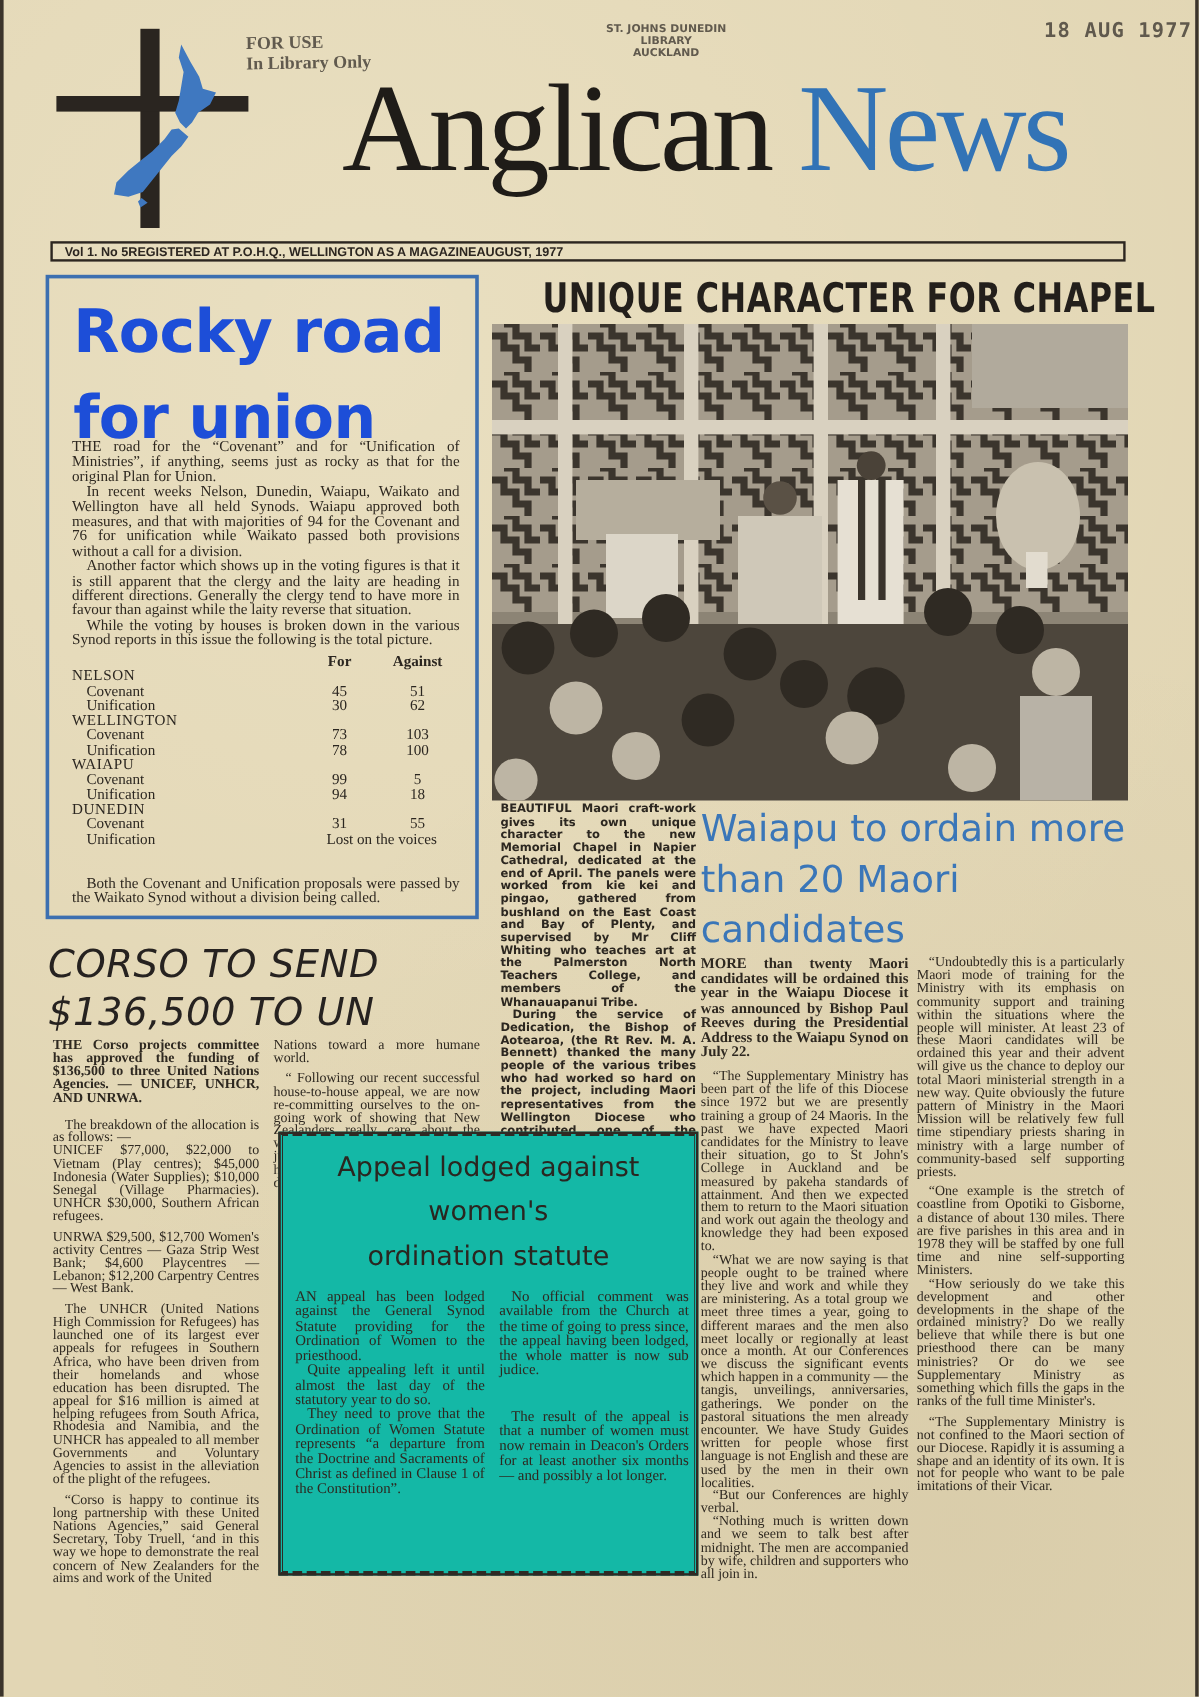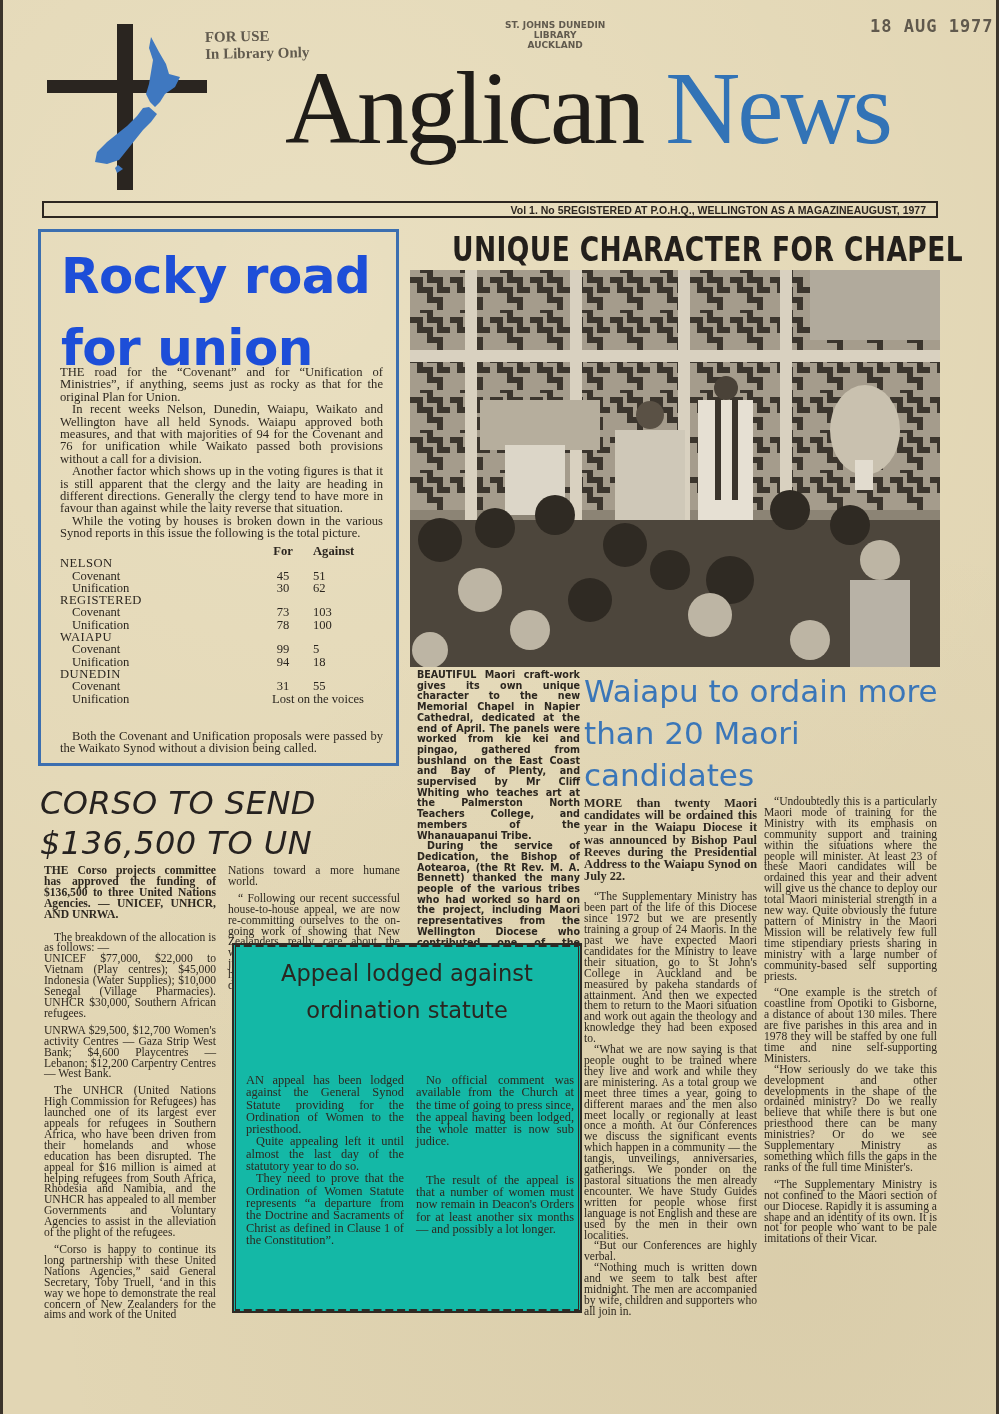--- a/index.html
+++ b/index.html
@@ -17,36 +17,36 @@
   
   .logo { left:45px; top:22px; width:170px; height:170px; }
   .stamp { color:#4a443b; font-family:"Liberation Serif", serif; font-weight:bold; opacity:0.85; }
   .stamp1 { left:205px; top:28px; font-size:15px; line-height:17px; transform:rotate(-1deg); }
   .stamp2 { left:505px; top:20px; font-size:9px; line-height:10px; text-align:center; font-family:"DejaVu Sans", sans-serif; }
   .stamp3 { left:870px; top:16px; font-size:17px; font-family:"DejaVu Sans Mono", monospace; font-weight:bold; letter-spacing:1px; }
   .mast-title { left:285px; top:58px; font-family:"Liberation Serif", serif; font-size:104px; line-height:100px; letter-spacing:-3px; white-space:nowrap; }
   .mast-title .a { color:#1f1c18; }
   .mast-title .n { color:#3273b6; }
 
-  .regbar { left:42px; top:201px; width:896px; height:17px; border:2px solid #2c2620; display:flex; align-items:center; justify-content:flex-end; padding:0 10px; box-sizing:border-box; font-family:"Liberation Sans", sans-serif; font-weight:bold; font-size:10.5px; color:#2c2620; }
+  .regbar { left:42px; top:201px; width:896px; height:17px; border:2px solid #2c2620; display:flex; align-items:center; justify-content:flex-start; padding:0 10px; box-sizing:border-box; font-family:"Liberation Sans", sans-serif; font-weight:bold; font-size:10.5px; color:#2c2620; }
 
   
   .rocky { left:38px; top:229px; width:361px; height:537px; border:3px solid #3c6fb0; box-sizing:border-box; }
   .rocky-title { position:absolute; left:20px; top:8px; width:320px; text-align:left; font-family:"DejaVu Sans", sans-serif; font-weight:bold; font-size:50px; line-height:72px; color:#1d4ed8; letter-spacing:-0.5px; }
   .body-text { font-family:"Liberation Serif", serif; font-size:12.6px; line-height:12.4px; text-align:justify; color:#2e2820; }
   .rocky-body { position:absolute; left:19px; top:134px; width:323px; }
   .rocky-body p { margin:0; text-indent:12px; }
   .rocky-body p.first { text-indent:0; }
   .vote-table { position:absolute; left:19px; top:313px; width:323px; font-family:"Liberation Serif", serif; font-size:12.6px; line-height:12.3px; border-collapse:collapse; }
   .vote-table td { padding:0; }
   .vote-table .hdr td { font-weight:bold; }
   .vote-table .dio td { letter-spacing:0.5px; }
   .vote-table .sub td.lbl { padding-left:12px; }
   .vote-table td.num { text-align:center; width:60px; }
-  .vote-table td.num2 { width:70px; }
+  .vote-table td.num2 { text-align:center; width:70px; }
   .rocky-foot { position:absolute; left:19px; top:498px; width:323px; }
 
   
   .corso-title { left:40px; top:783px; font-family:"DejaVu Sans", sans-serif; font-style:italic; font-size:32px; line-height:40px; color:#262220; letter-spacing:0.5px; white-space:nowrap; }
   .col { font-family:"Liberation Serif", serif; font-size:11.6px; line-height:10.9px; text-align:justify; color:#2e2820; }
   .col p { margin:0 0 6px 0; }
   .col p.ind { text-indent:10px; }
   .corso-c1 { left:44px; top:866px; width:172px; }
   .corso-c2 { left:228px; top:866px; width:172px; }
   .lead-bold { font-weight:bold; }
@@ -130,21 +130,21 @@
           <td class="lbl">Covenant</td>
           <td class="num">45</td>
           <td class="num2">51</td>
         </tr>
     <tr class="sub">
           <td class="lbl">Unification</td>
           <td class="num">30</td>
           <td class="num2">62</td>
         </tr>
     <tr class="dio">
-          <td colspan="3">REGISTERED</td>
+          <td colspan="3">WELLINGTON</td>
         </tr>
     <tr class="sub">
           <td class="lbl">Covenant</td>
           <td class="num">73</td>
           <td class="num2">103</td>
         </tr>
     <tr class="sub">
           <td class="lbl">Unification</td>
           <td class="num">78</td>
           <td class="num2">100</td>
@@ -263,20 +263,21 @@
 <div class="abs col waiapu-c2">
   <p class="ind">“Undoubtedly this is a particularly Maori mode of training for the Ministry with its emphasis on community support and training within the situations where the people will minister. At least 23 of these Maori candidates will be ordained this year and their advent will give us the chance to deploy our total Maori ministerial strength in a new way. Quite obviously the future pattern of Ministry in the Maori Mission will be relatively few full time stipendiary priests sharing in ministry with a large number of community-based self supporting priests.</p>
   <p class="ind" style="margin-bottom:0">“One example is the stretch of coastline from Opotiki to Gisborne, a distance of about 130 miles. There are five parishes in this area and in 1978 they will be staffed by one full time and nine self-supporting Ministers.</p>
   <p class="ind">“How seriously do we take this development and other developments in the shape of the ordained ministry? Do we really believe that while there is but one priesthood there can be many ministries? Or do we see Supplementary Ministry as something which fills the gaps in the ranks of the full time Minister's.</p>
   <p class="ind">“The Supplementary Ministry is not confined to the Maori section of our Diocese. Rapidly it is assuming a shape and an identity of its own. It is not for people who want to be pale imitations of their Vicar.</p>
 </div>
 
 <div class="abs appeal">
   <div class="appeal-title">
     <div>Appeal lodged against</div>
+    <div>women's</div>
     <div>ordination statute</div>
   </div>
   <div class="col appeal-c1">
     <p style="margin-bottom:0">AN appeal has been lodged against the General Synod Statute providing for the Ordination of Women to the priesthood.</p>
     <p class="ind" style="margin-bottom:0">Quite appealing left it until almost the last day of the statutory year to do so.</p>
     <p class="ind">They need to prove that the Ordination of Women Statute represents “a departure from the Doctrine and Sacraments of Christ as defined in Clause 1 of the Constitution”.</p>
   </div>
   <div class="col appeal-c2">
     <p class="ind" style="margin-bottom:26px">No official comment was available from the Church at the time of going to press since, the appeal having been lodged, the whole matter is now sub judice.</p>
     <p class="ind">The result of the appeal is that a number of women must now remain in Deacon's Orders for at least another six months — and possibly a lot longer.</p>

